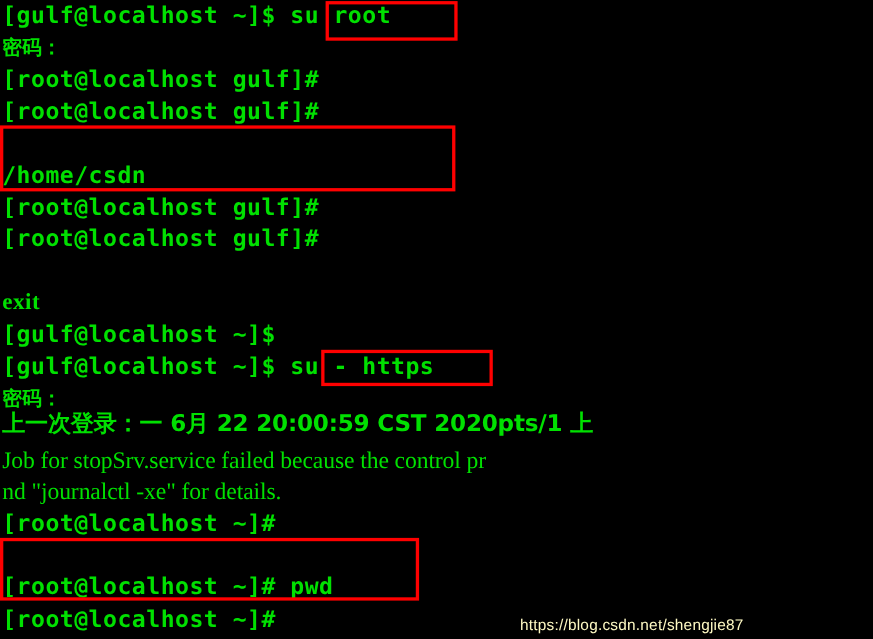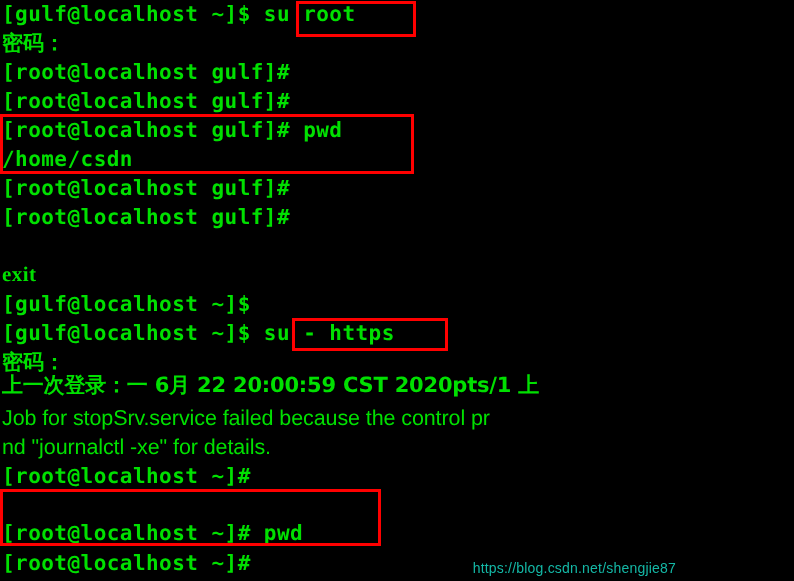--- a/index.html
+++ b/index.html
@@ -34,59 +34,58 @@
     font-weight: bold;
     letter-spacing: 0.45px;
     font-family: "DejaVu Sans Mono", "Liberation Mono", monospace;
     text-rendering: geometricPrecision;
   }
   
   .line.thin {
     font-weight: normal;
     font-size: 21.5px;
     letter-spacing: -0.1px;
-    font-family: Liberation Sans, sans-serif;
+    font-family: Liberation Serif, serif;
   }
   .line.cjk {
     font-family: "DejaVu Sans", "Liberation Sans", sans-serif;
     font-weight: bold;
-    font-size: 21px;
+    font-size: 18px;
     letter-spacing: 0px;
   }
   .highlight-box {
     position: absolute;
     border: 3px solid #FF0000;
     box-sizing: border-box;
     background: transparent;
     pointer-events: none;
   }
   .watermark {
     position: absolute;
     right: 10px;
     bottom: 5px;
-    color: #14b8a6;
+    color: #fef9c3;
     font-size: 14px;
     font-weight: normal;
     letter-spacing: 0.2px;
     font-family: "Liberation Sans", "DejaVu Sans", sans-serif;
     white-space: pre;
     padding-left: 44px;
   }
 </style>
 </head>
 <body>
 
 <div id="terminal">
   <div class="screen">
 
     <div class="line" style="top:0px;">[gulf@localhost ~]$ su root</div>
     <div class="line cjk" style="top:29px;">密码：</div>
     <div class="line" style="top:58px;">[root@localhost gulf]#</div>
     <div class="line" style="top:87px;">[root@localhost gulf]#</div>
-    <div class="line" style="top:116px;">[root@localhost gulf]# pwd</div>
     <div class="line" style="top:145px;">/home/csdn</div>
     <div class="line" style="top:174px;">[root@localhost gulf]#</div>
     <div class="line" style="top:203px;">[root@localhost gulf]#</div>
     <div class="line" style="top:260px;font-family:Liberation Serif, serif;">exit</div>
     <div class="line" style="top:290px;">[gulf@localhost ~]$</div>
     <div class="line" style="top:319px;">[gulf@localhost ~]$ su - https</div>
     <div class="line cjk" style="top:348px;">密码：</div>
     <div class="line cjk" style="top:371px;font-size:21px;letter-spacing:-0.2px;">上一次登录：一 6月 22 20:00:59 CST 2020pts/1 上</div>
     <div class="line thin" style="top:404px;">Job for stopSrv.service failed because the control pr</div>
     <div class="line thin" style="top:433px;">nd "journalctl -xe" for details.</div>

